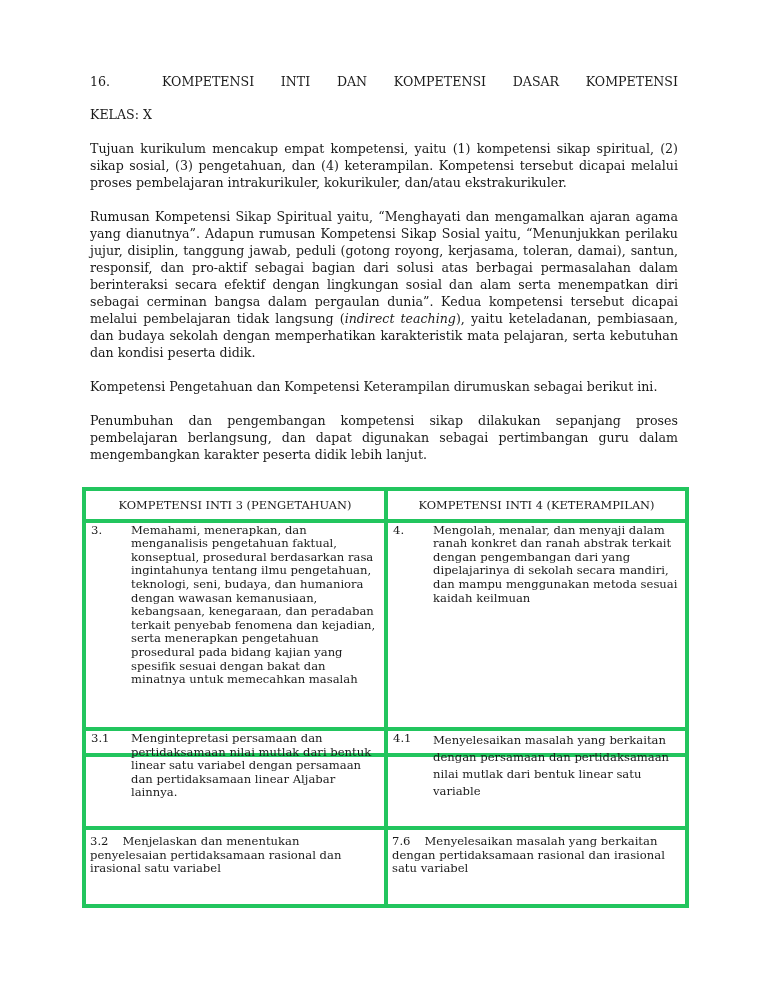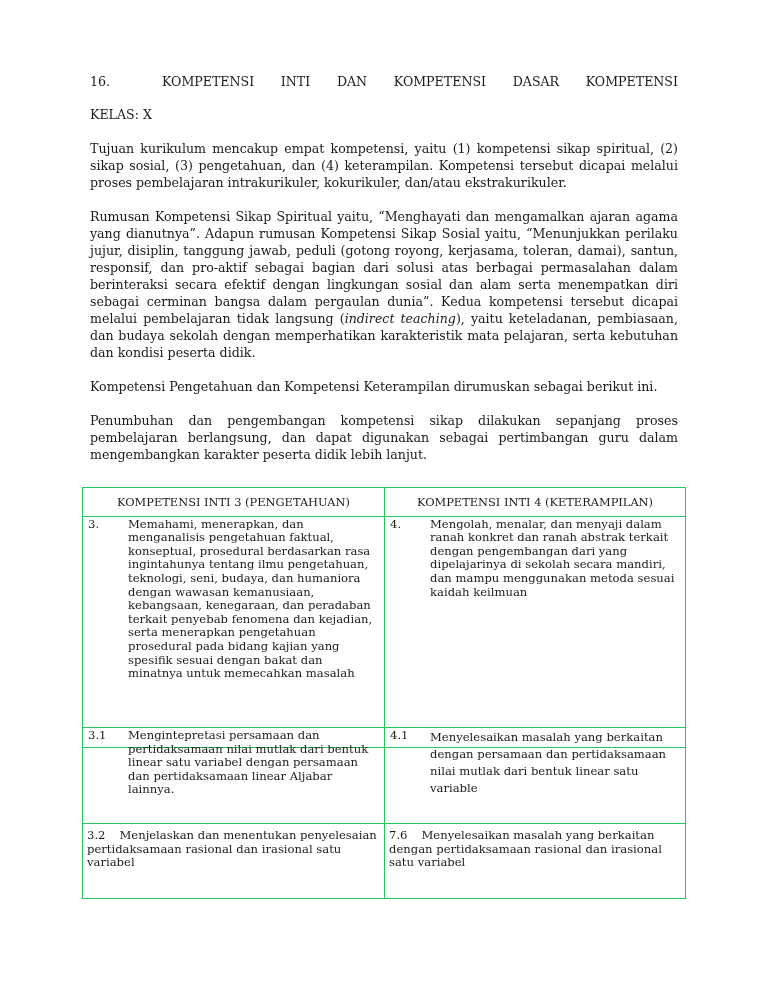--- a/index.html
+++ b/index.html
@@ -56,21 +56,21 @@
       position: absolute;
       left: 82px;
       width: 603px;
       border-collapse: collapse;
       font-size: 11.6px;
       line-height: 13.6px;
       color: #1a1a1a;
       table-layout: fixed;
     }
     .tbl td {
-      border: 1px solid #22c55e;
+      border: 4px solid #22c55e;
       vertical-align: top;
       padding: 0;
       margin-top: 9px;
     }
     .tbl td.hdr {
       text-align: center;
       padding: 8px 4px 6px 4px;
       font-size: 11.4px;
     }
     #ki-table { top: 487px; }

